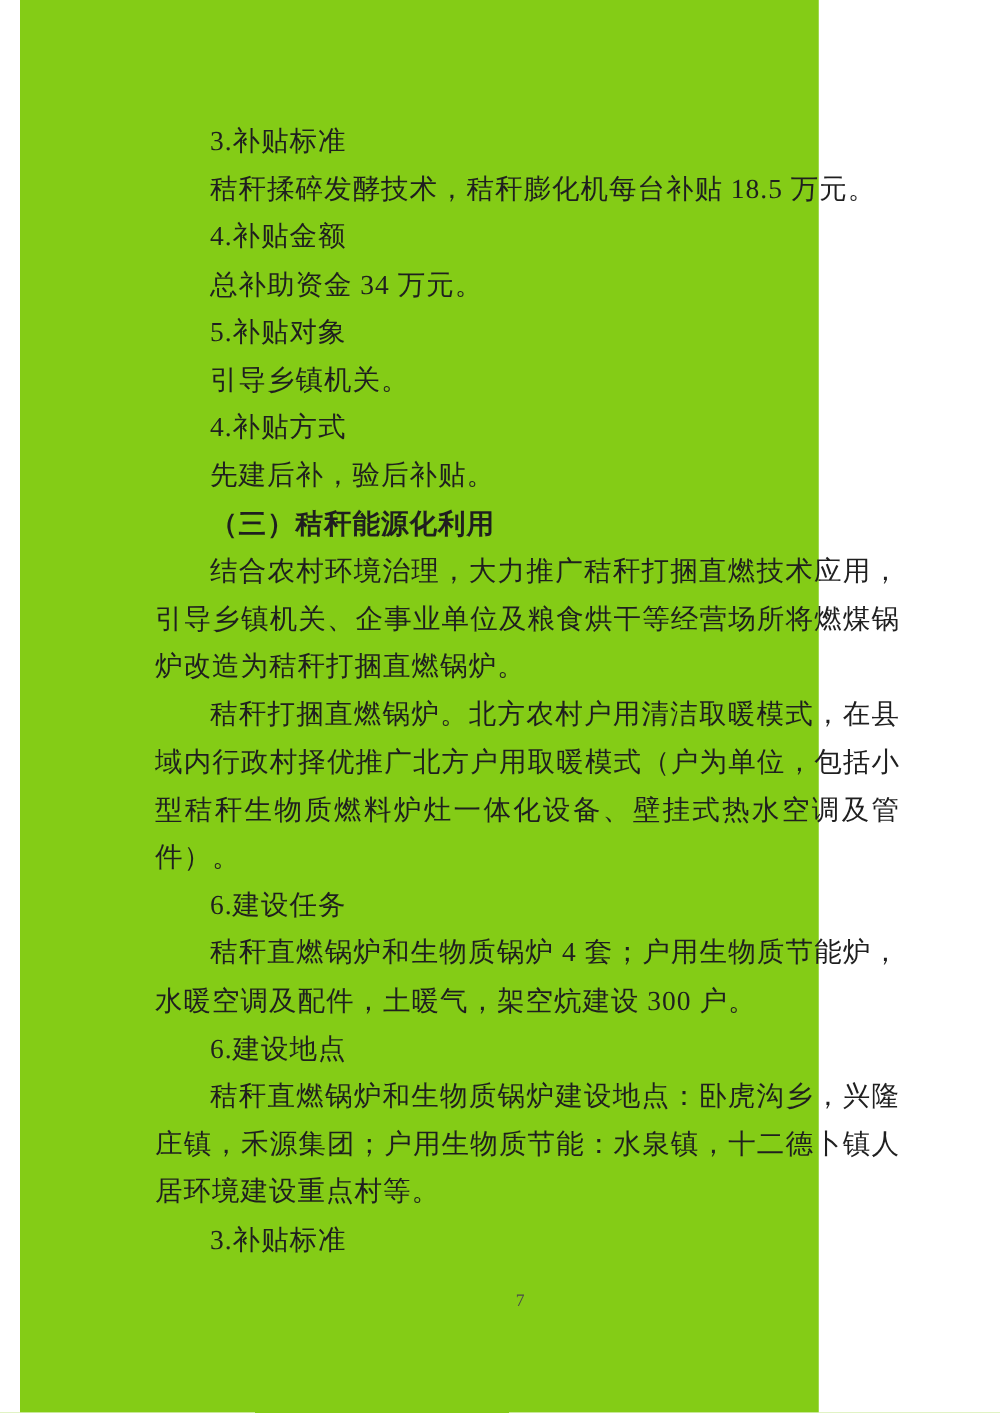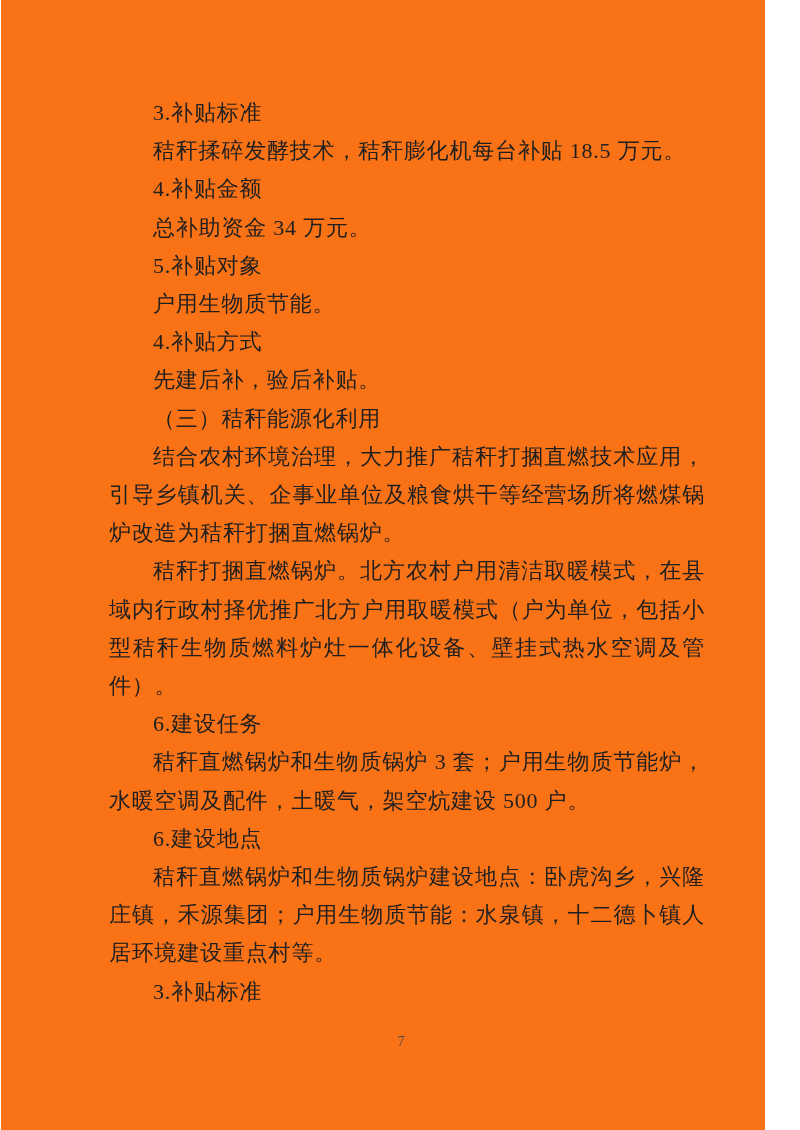--- a/index.html
+++ b/index.html
@@ -9,45 +9,45 @@
   }
   body {
     width: 800px;
     height: 1130px;
     position: relative;
     overflow: hidden;
     font-family: "Liberation Serif", "DejaVu Serif", serif;
   }
   .page {
     position: absolute;
-    left: 1px;
+    left: 16px;
     top: 0;
-    width: 764px;
+    width: 639px;
     height: 1130px;
-    background: #f97316;
+    background: #84cc16;
   }
   .content {
     position: absolute;
     left: 108px;
     top: 94px;
     width: 596px;
     font-size: 22px;
     line-height: 38.2px;
     color: #1f1f1f;
     text-align: justify;
   }
   .para {
     margin: 0;
     padding: 0;
     text-indent: 2em;
     letter-spacing: 0.8px;
     word-break: break-all;
   }
   .para.bold {
-    font-weight: 400;
+    font-weight: 700;
   }
   .footer {
     position: absolute;
     top: 1032px;
     left: 0;
     width: 800px;
     text-align: center;
     font-size: 14px;
     line-height: 20px;
     color: #4a4a4a;
@@ -58,28 +58,28 @@
 <body>
 
 <div class="page">
 
   <div class="content">
     <p class="para">3.补贴标准</p>
     <p class="para">秸秆揉碎发酵技术，秸秆膨化机每台补贴 18.5 万元。</p>
     <p class="para">4.补贴金额</p>
     <p class="para">总补助资金 34 万元。</p>
     <p class="para">5.补贴对象</p>
-    <p class="para">户用生物质节能。</p>
+    <p class="para">引导乡镇机关。</p>
     <p class="para">4.补贴方式</p>
     <p class="para">先建后补，验后补贴。</p>
     <p class="para bold">（三）秸秆能源化利用</p>
     <p class="para">结合农村环境治理，大力推广秸秆打捆直燃技术应用，引导乡镇机关、企事业单位及粮食烘干等经营场所将燃煤锅炉改造为秸秆打捆直燃锅炉。</p>
     <p class="para">秸秆打捆直燃锅炉。北方农村户用清洁取暖模式，在县域内行政村择优推广北方户用取暖模式（户为单位，包括小型秸秆生物质燃料炉灶一体化设备、壁挂式热水空调及管件）。</p>
     <p class="para">6.建设任务</p>
-    <p class="para">秸秆直燃锅炉和生物质锅炉 3 套；户用生物质节能炉，水暖空调及配件，土暖气，架空炕建设 500 户。</p>
+    <p class="para">秸秆直燃锅炉和生物质锅炉 4 套；户用生物质节能炉，水暖空调及配件，土暖气，架空炕建设 300 户。</p>
     <p class="para">6.建设地点</p>
     <p class="para">秸秆直燃锅炉和生物质锅炉建设地点：卧虎沟乡，兴隆庄镇，禾源集团；户用生物质节能：水泉镇，十二德卜镇人居环境建设重点村等。</p>
     <p class="para">3.补贴标准</p>
   </div>
 
   <div class="footer">7</div>
 
 </div>
 
 </body></html>

